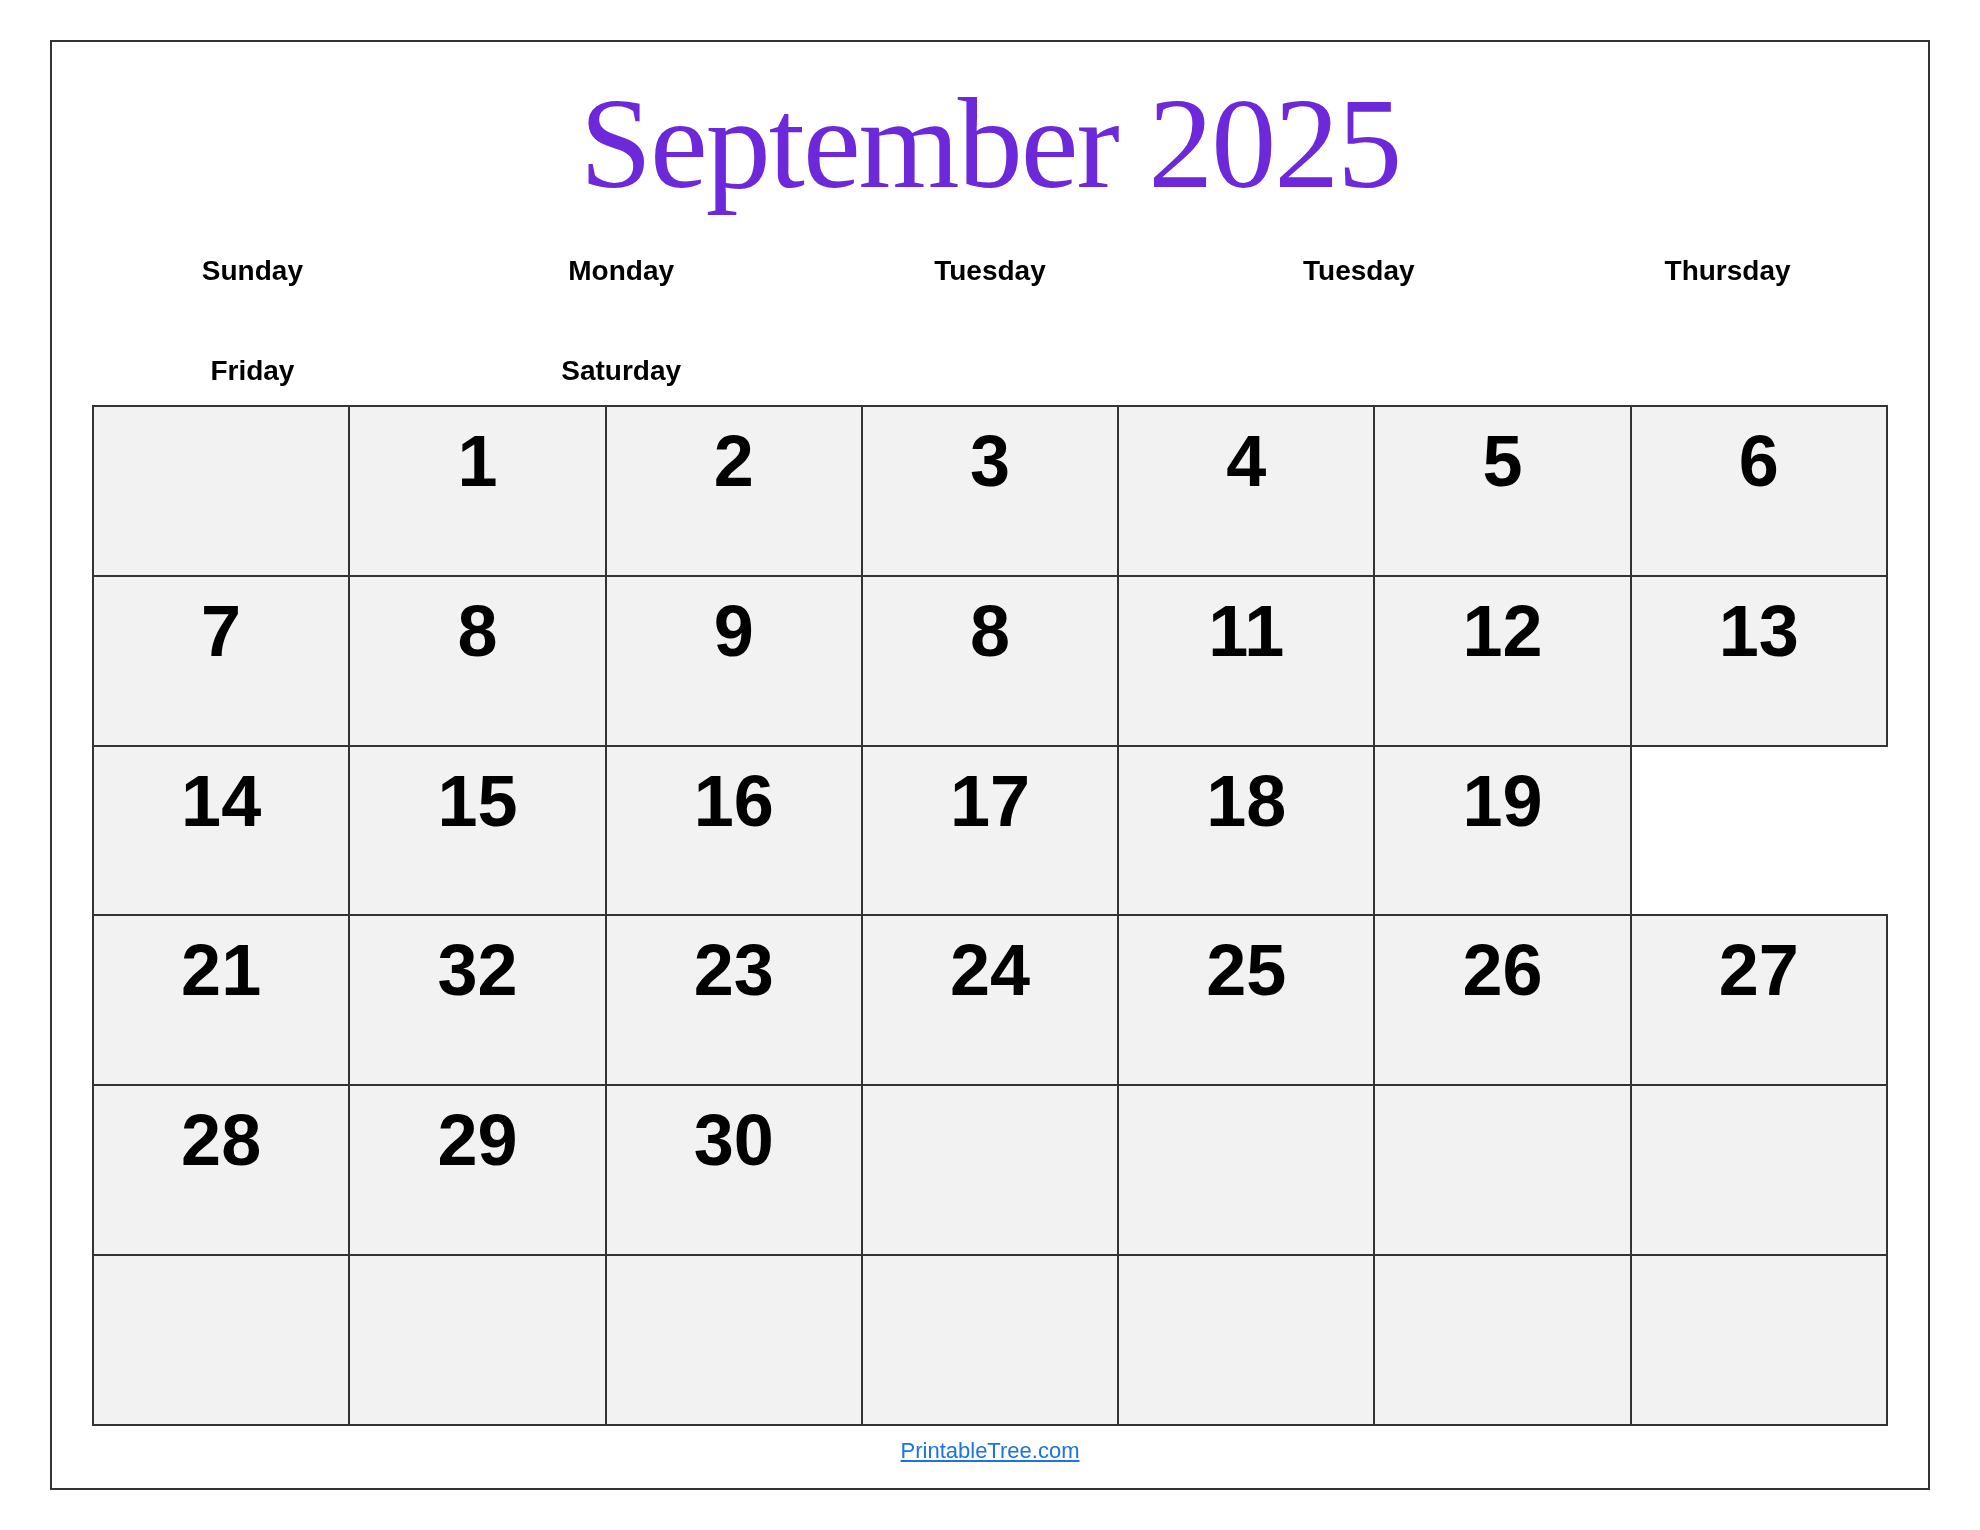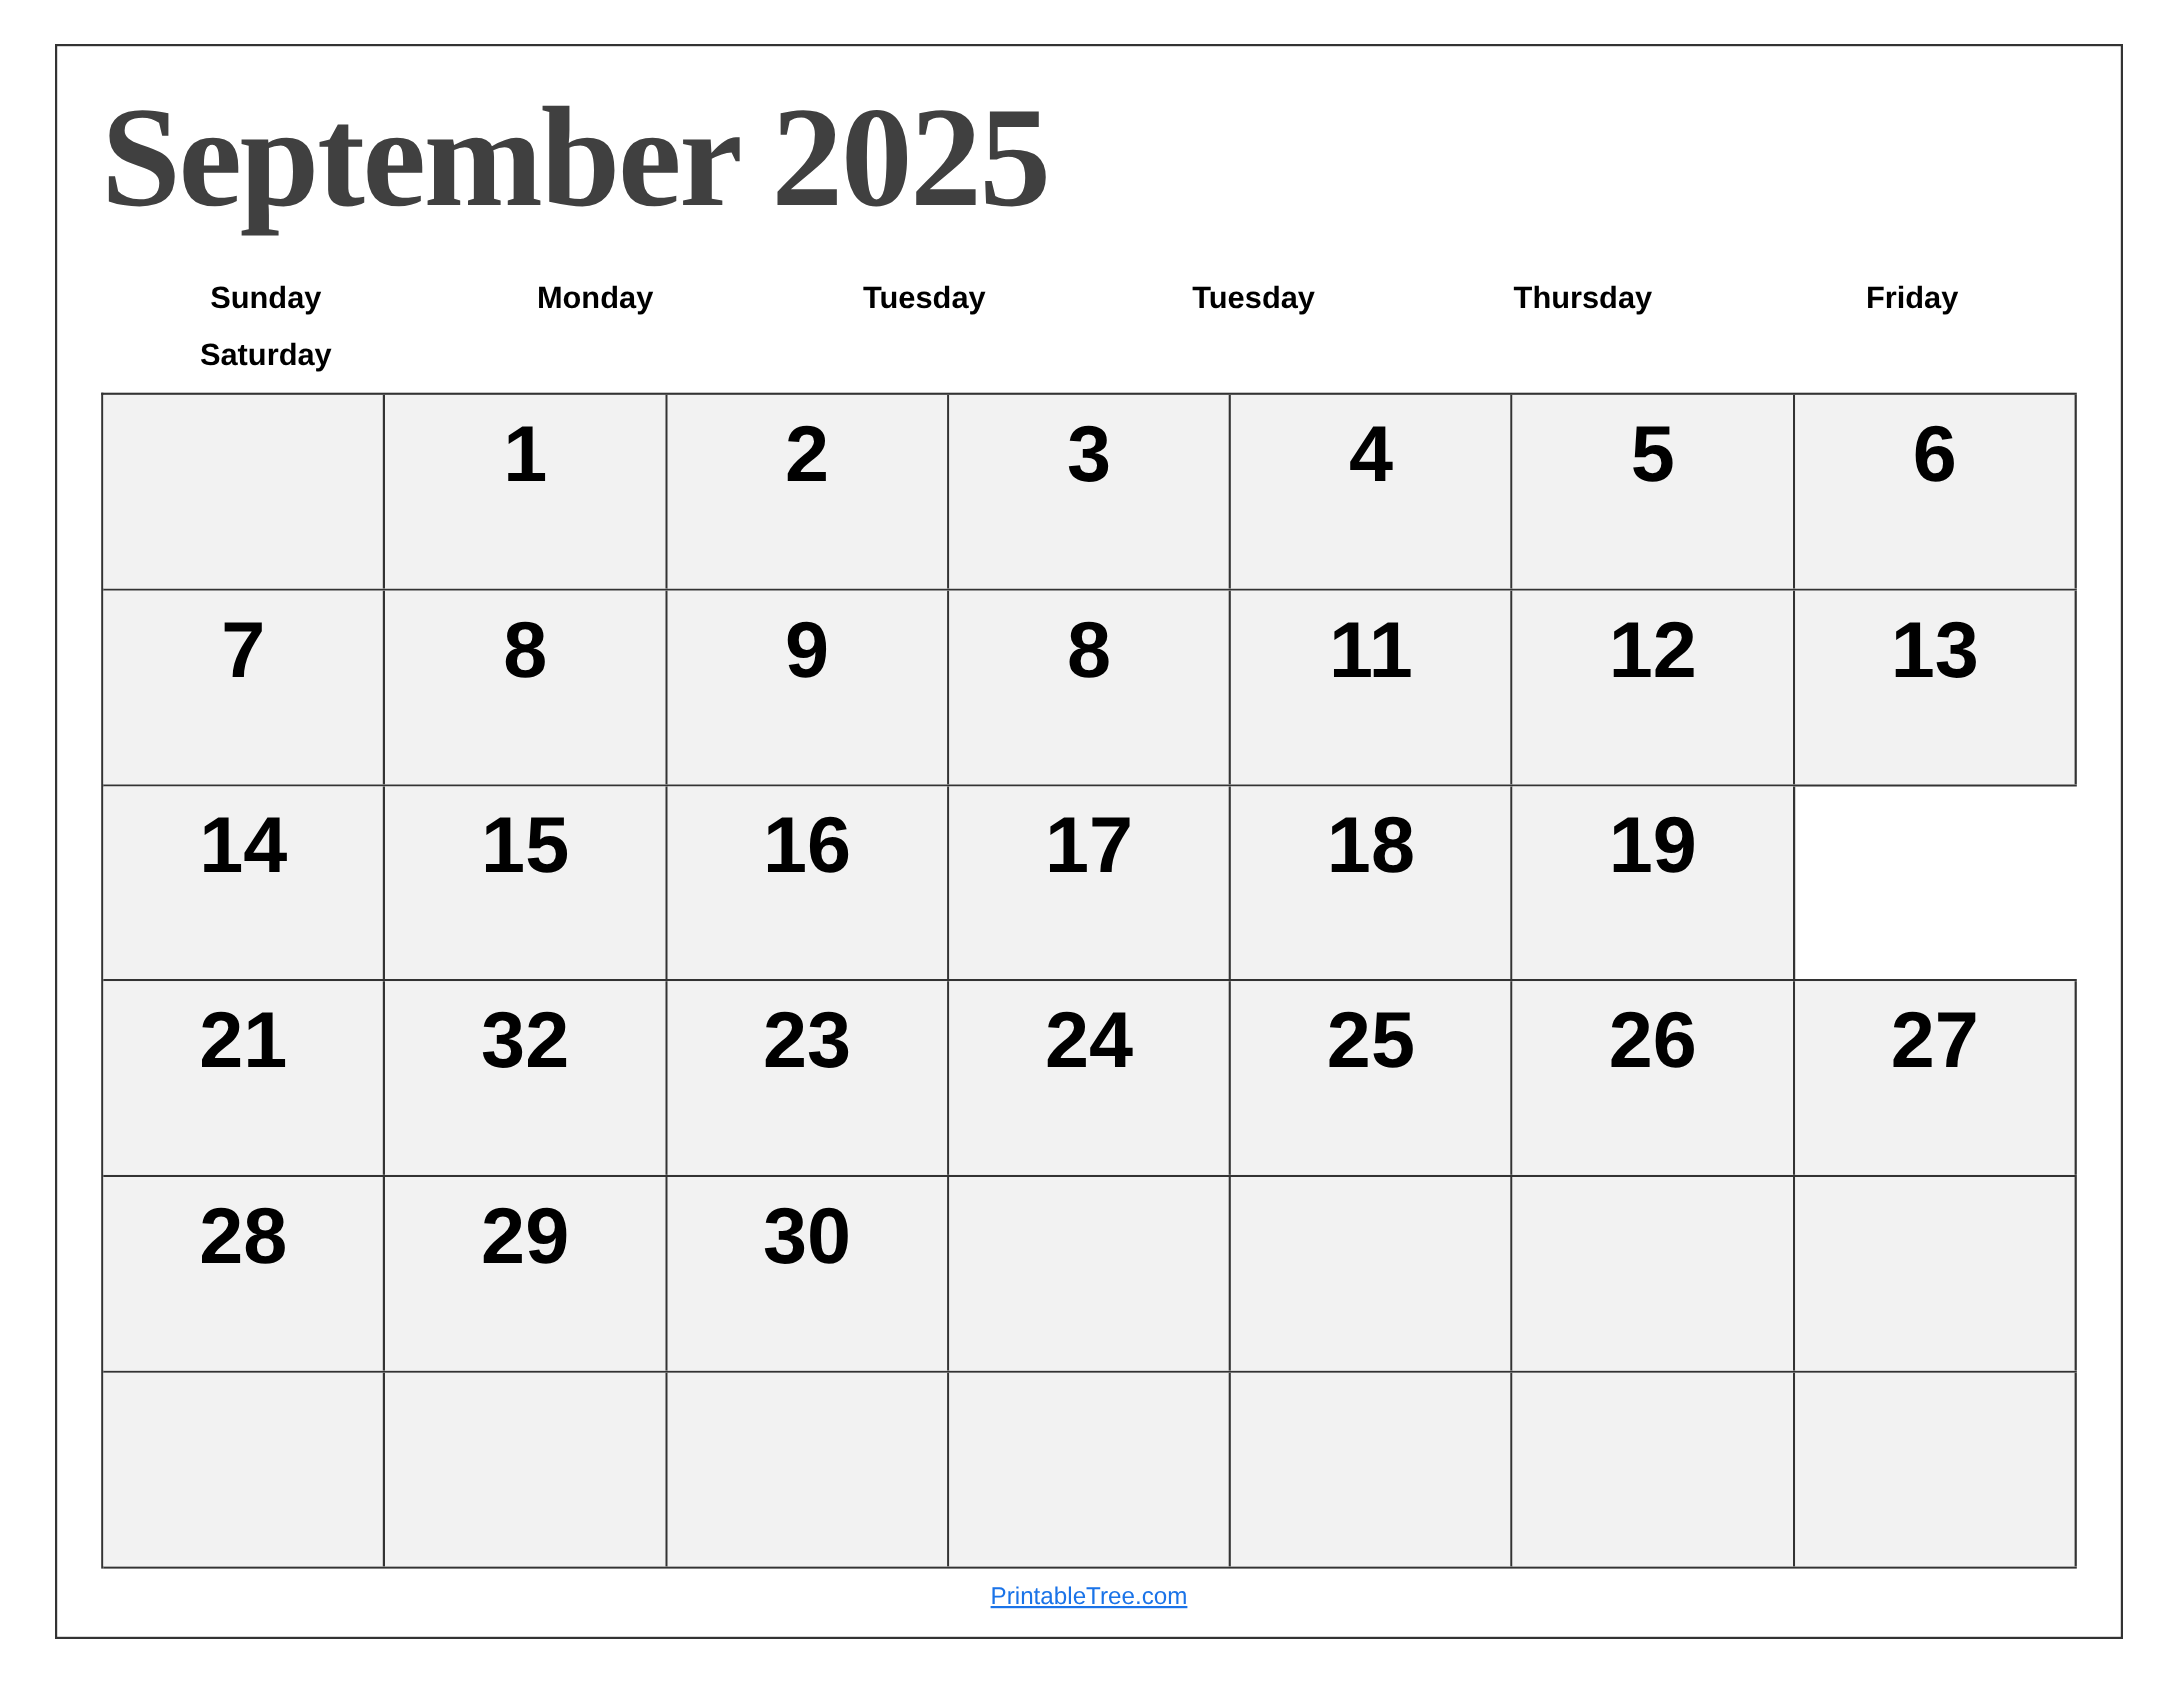--- a/index.html
+++ b/index.html
@@ -23,38 +23,40 @@
       height: 1450px;
       border: 2px solid #333;
       background: #fff;
       display: flex;
       flex-direction: column;
       padding: 30px 40px 20px 40px;
     }
 
     .calendar-title {
       font-size: 130px;
-      font-weight: 700;
+      font-weight: 400;
       font-family: 'Georgia', 'Times New Roman', serif;
-      color: #404040;
+      color: #6d28d9;
       line-height: 1.1;
       margin-bottom: 30px;
       letter-spacing: -2px;
+      text-align: center;
     }
 
     .calendar-grid {
       flex: 1;
       display: flex;
       flex-direction: column;
     }
 
     .day-headers {
       display: grid;
-      grid-template-columns: repeat(6, 1fr);
+      grid-template-columns: repeat(5, 1fr);
       margin-bottom: 8px;
+      gap: 48px;
     }
 
     .day-header {
       text-align: center;
       font-size: 28px;
       font-weight: 700;
       font-family: Arial, sans-serif;
       color: #000;
       padding: 10px 0;
     }

